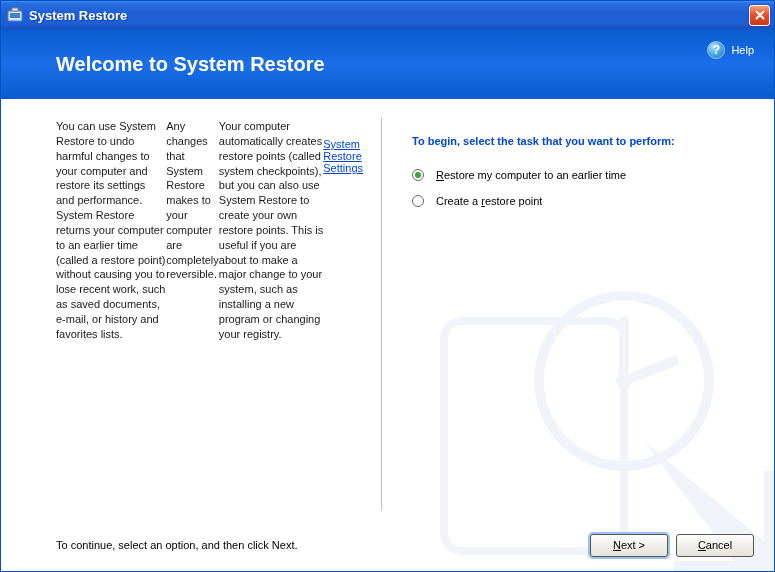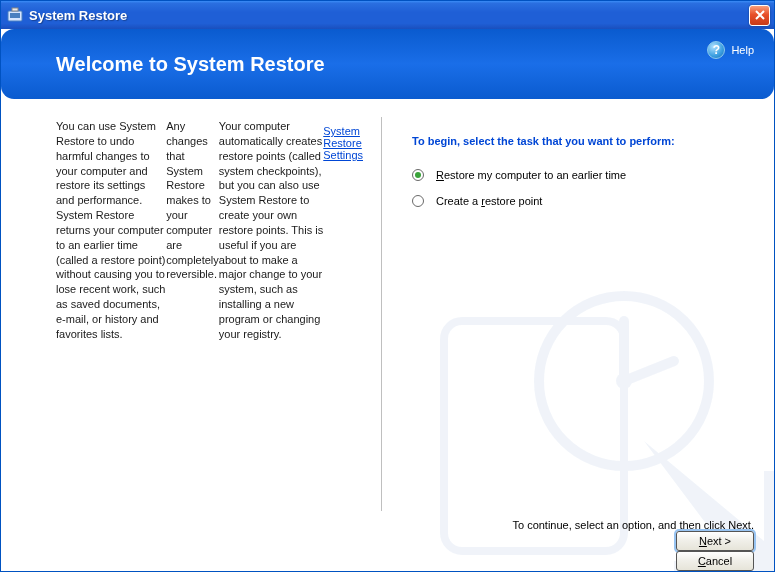--- a/index.html
+++ b/index.html
@@ -53,21 +53,20 @@
   }
   .close-btn svg { width: 10px; height: 10px; }
   .blue-band {
     background: linear-gradient(to bottom, #0a5bcf 0%, #1a6ee8 50%, #0a5bcf 100%);
     height: 70px;
     display: flex;
     align-items: center;
     padding: 0 20px 0 55px;
     color: #fff;
     position: relative;
-    border-radius: 13px;
   }
   .blue-band h1 {
     font-family: Verdana, Tahoma, sans-serif;
     font-size: 20px;
     font-weight: bold;
     margin: 0;
   }
   .help-area {
     position: absolute;
     right: 20px;
@@ -108,21 +107,21 @@
     display: flex;
     flex-direction: row;
     color: #1a1a1a;
   }
   .left-col p { margin: 0 0 14px 0; line-height: 1.35; }
   .settings-link {
     color: #0046d5;
     text-decoration: underline;
     cursor: pointer;
     display: inline-block;
-    margin-top: 6px;
+    margin-top: 19px;
   }
   .divider {
     width: 1px;
     background: #bfbfbf;
     margin: 18px 0 60px 0;
   }
   .right-col {
     flex: 1;
     padding: 36px 24px 12px 30px;
     position: relative;
@@ -159,24 +158,23 @@
   }
   .radio-label { color: #000; }
   .radio-label .accel { text-decoration: underline; }
   .footer {
     position: absolute;
     bottom: 0;
     left: 0;
     right: 0;
     height: 52px;
     display: flex;
-    align-items: flex-end;
+    align-items: center;
     padding: 0 20px 0 55px;
     z-index: 3;
-    flex-direction: column;
   }
   .footer-text { flex: 1; color: #000; }
   .btn {
     min-width: 78px;
     height: 23px;
     border: 1px solid #555;
     border-radius: 3px;
     background: linear-gradient(to bottom, #ffffff 0%, #f1f0ea 45%, #e6e4d9 100%);
     font-family: Tahoma, sans-serif;
     font-size: 11px;

